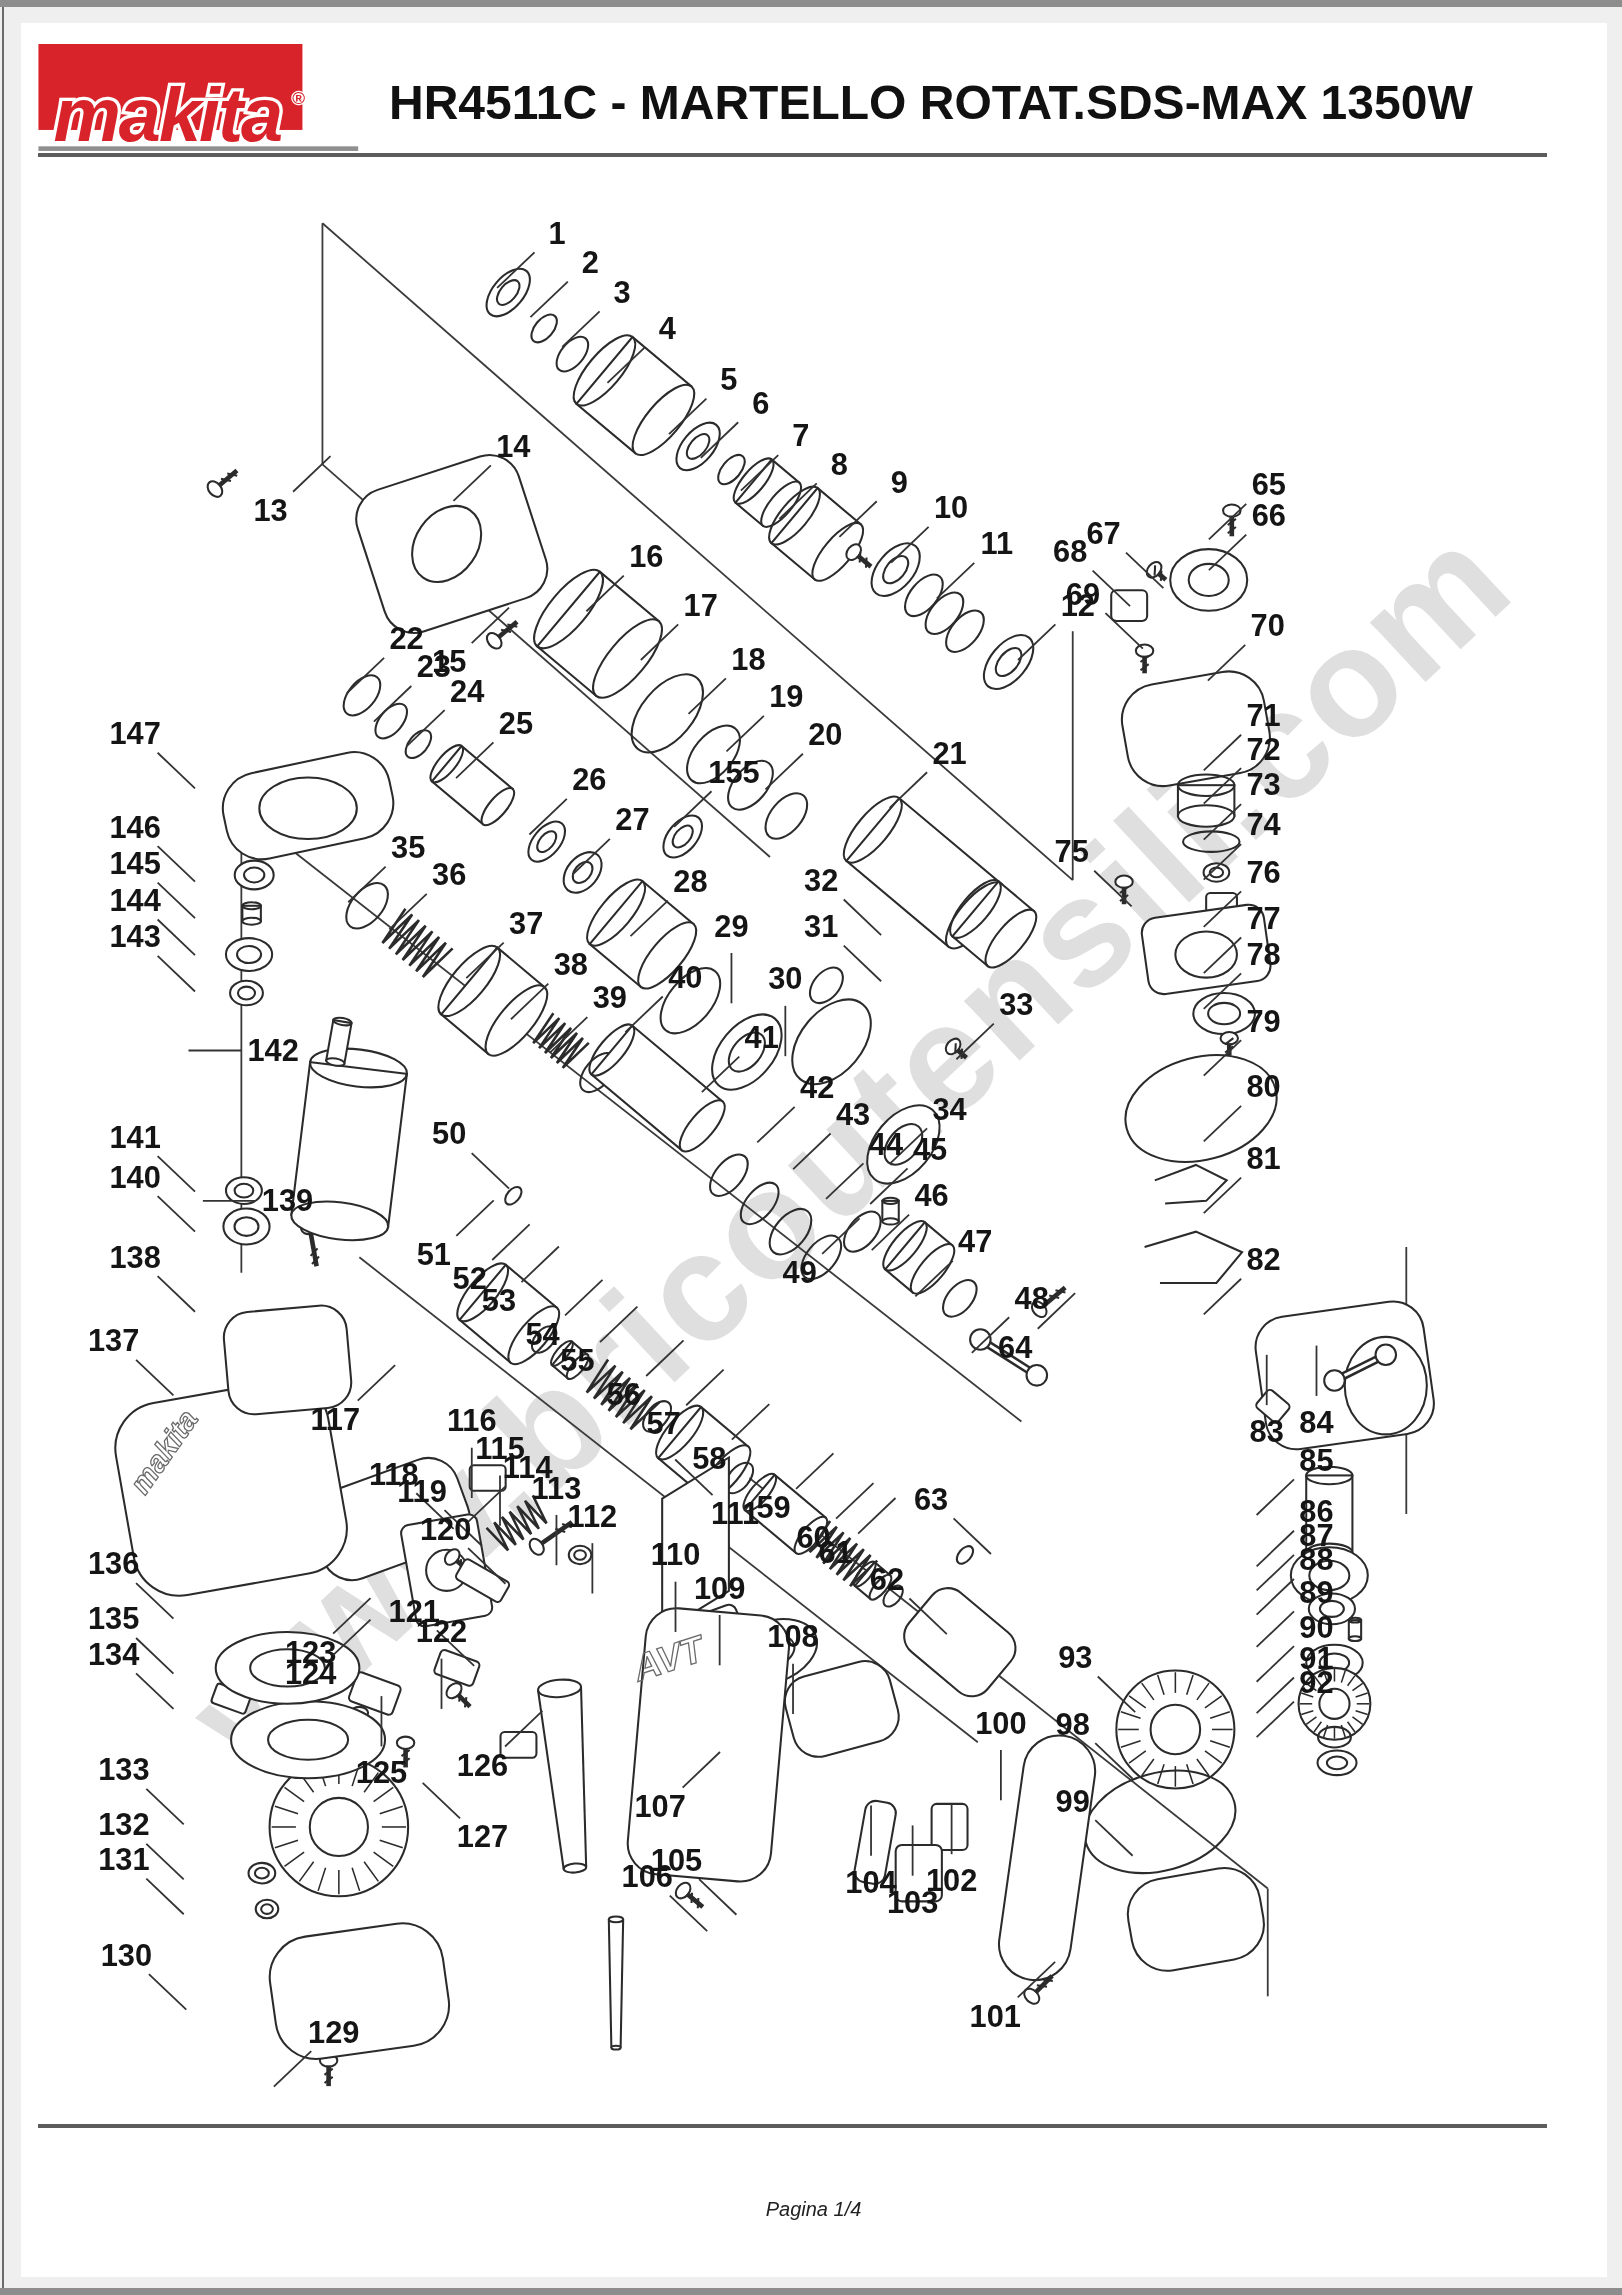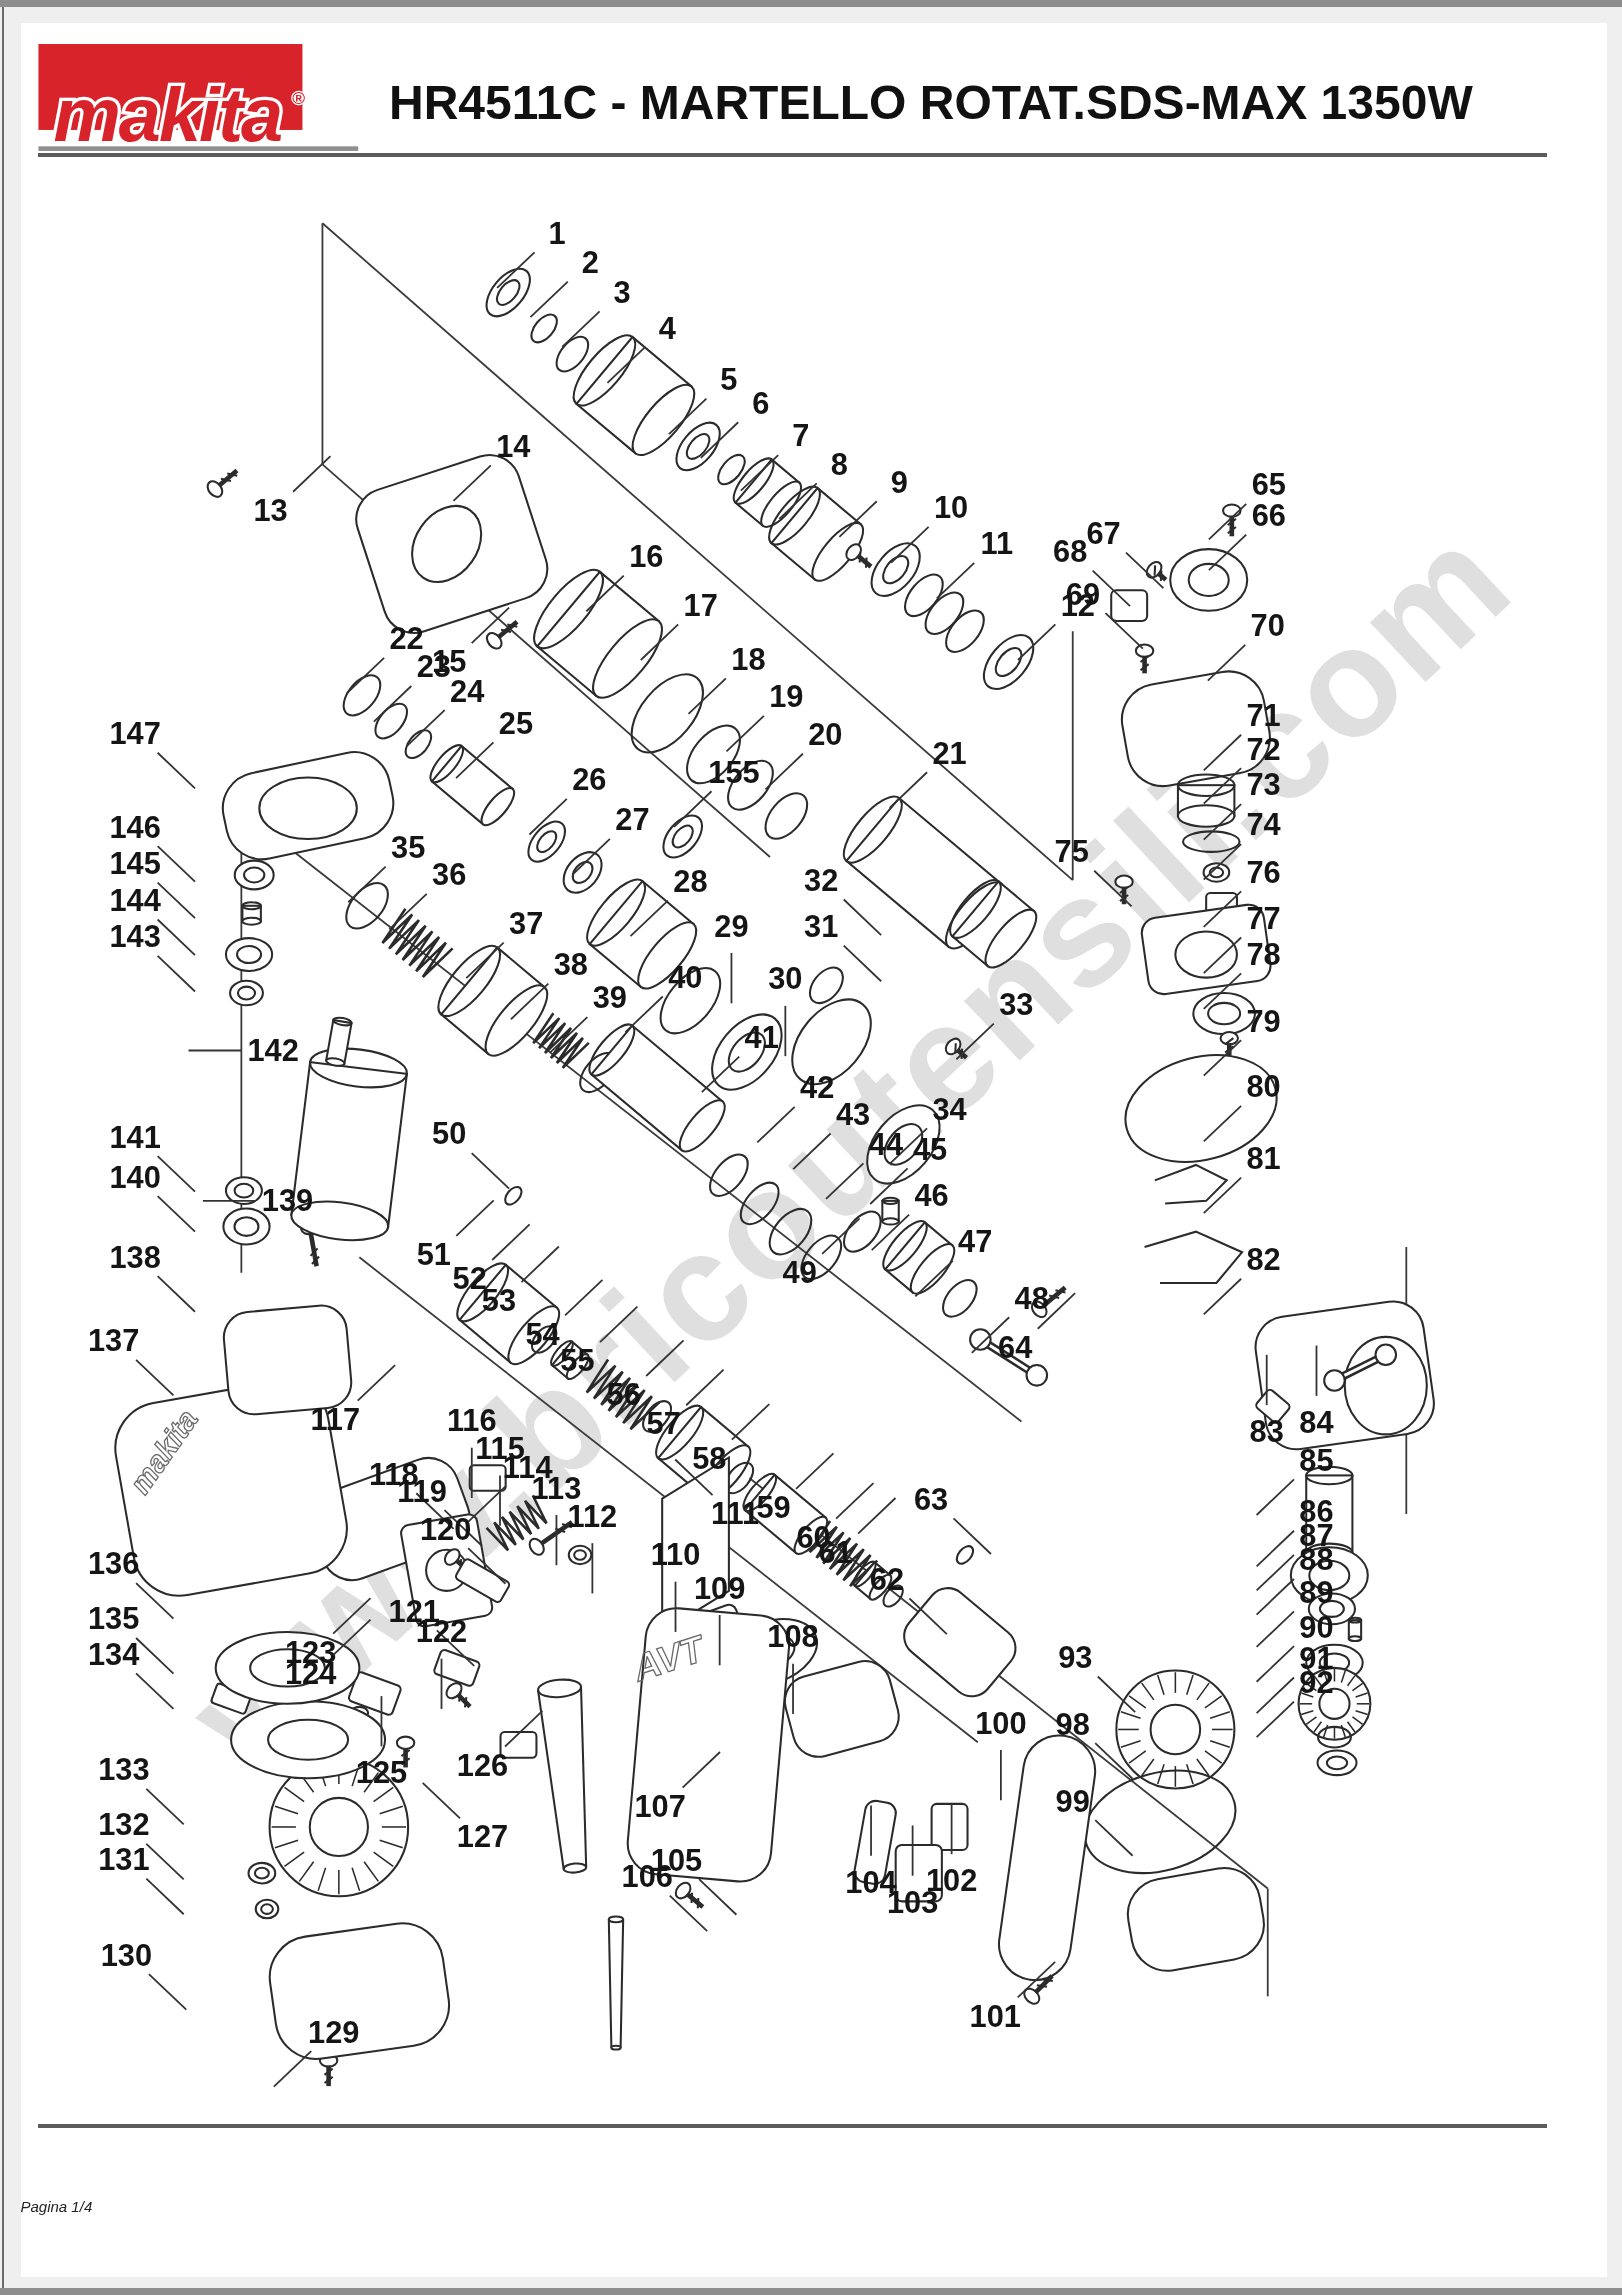--- a/index.html
+++ b/index.html
@@ -12,22 +12,22 @@
   .leftedge{position:absolute;left:1.5px;top:7.2px;width:2.1px;height:2281px;background:#6b6b6b}
   .page{position:absolute;left:20.5px;top:23px;width:1586px;height:2254px;background:#ffffff}
   .title{
     position:absolute;left:354px;top:75px;width:1155px;
     font-size:48px;font-weight:bold;color:#111;letter-spacing:0px;white-space:nowrap;margin-left:35px;
   }
   .hrule{position:absolute;background:#5c5c5c;height:4.1px}
   #headerRule{left:38px;top:153px;width:1509px}
   #footerRule{left:38px;top:2124px;width:1509px}
   .footerText{
-    position:absolute;left:20.5px;top:2198px;width:1586px;
-    font-size:15px;font-style:italic;color:#222;
+    position:absolute;left:20.5px;top:2198px;width:1586px;text-align:center;
+    font-size:20px;font-style:italic;color:#222;
   }
   #logoSvg{position:absolute;left:38px;top:44px}
   #diagram{position:absolute;left:0;top:0;z-index:3}
   #wm{font-size:300px;font-weight:bold;fill:#cccccc;opacity:.62;letter-spacing:6px}
   .partLabel{font-size:60px;font-weight:bold;fill:#151515}
   .drawTxt{font-weight:bold;font-style:italic;fill:none;stroke:#6a6a6a;stroke-width:2.5px}
 </style>
 </head>
 <body>
 

